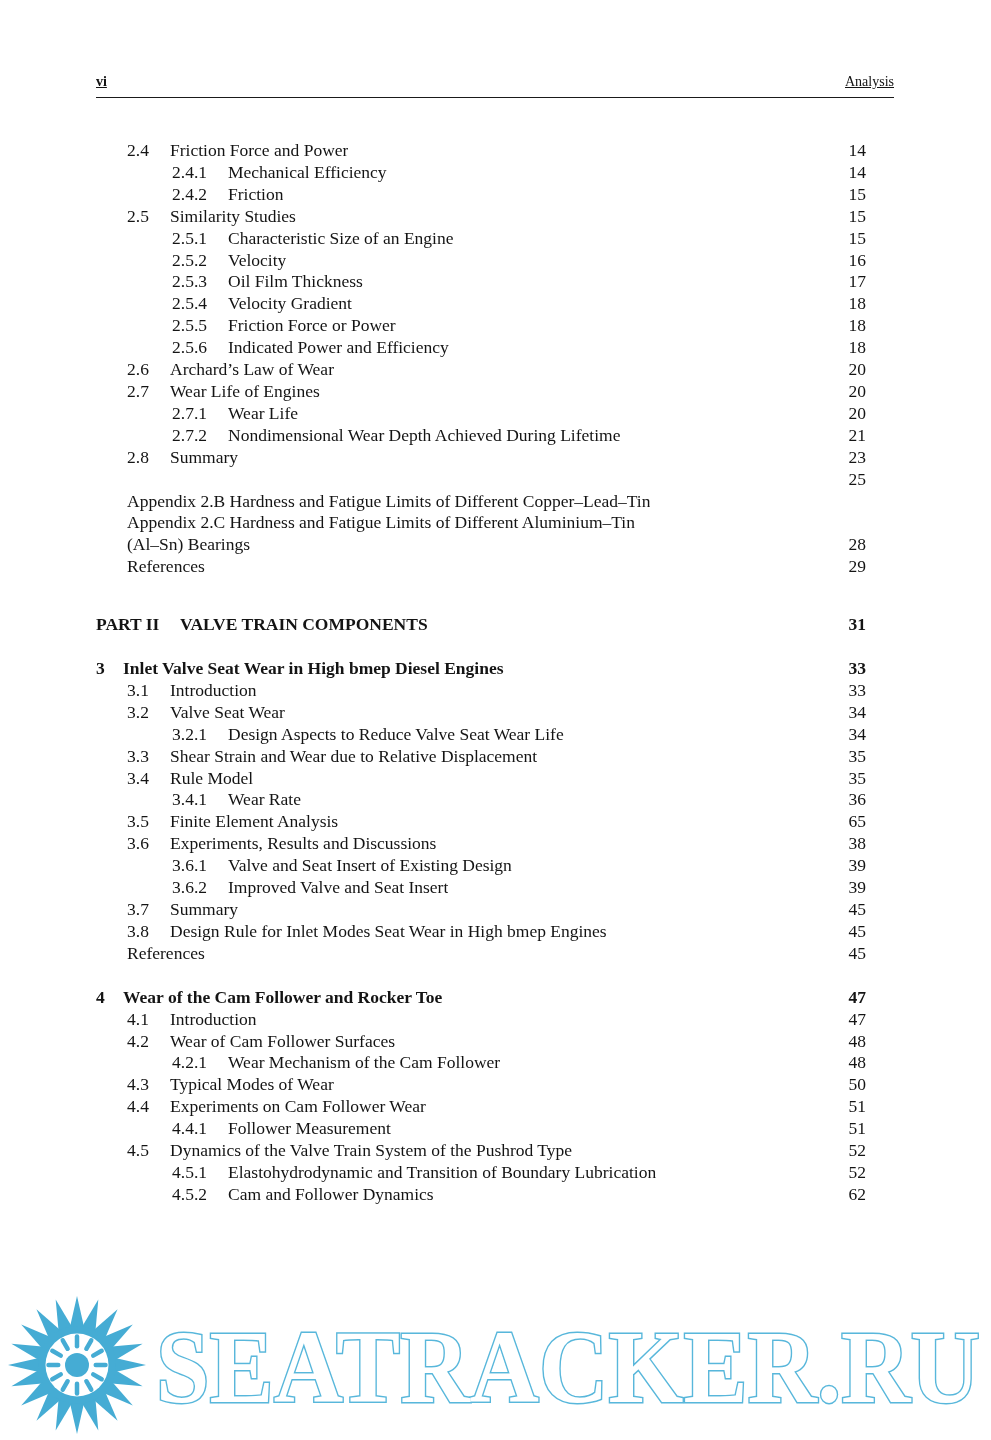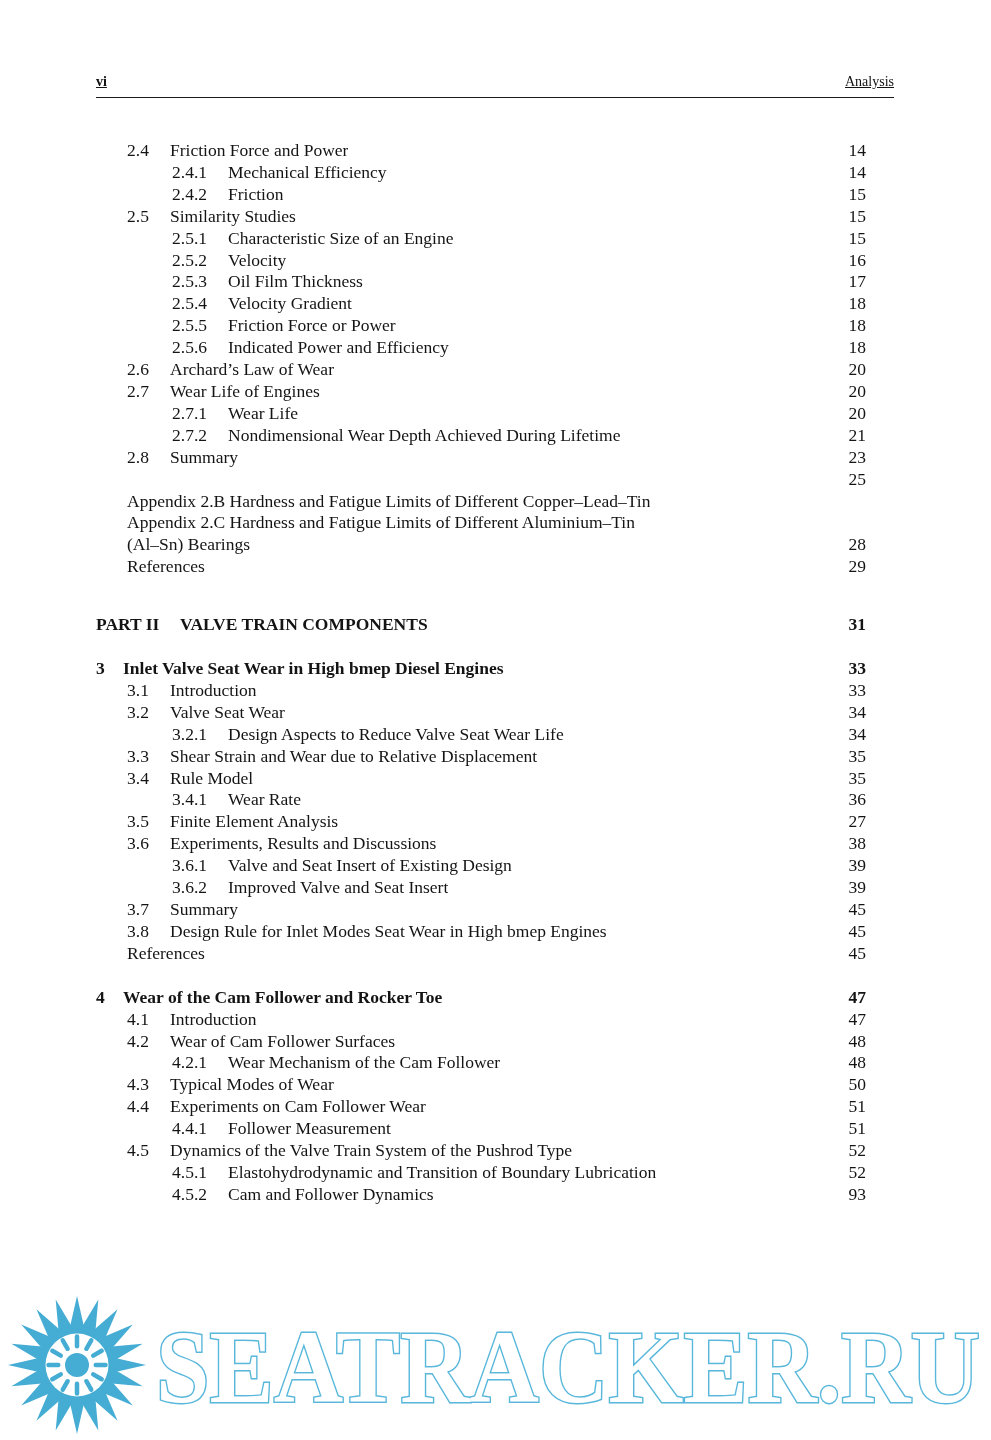--- a/index.html
+++ b/index.html
@@ -194,21 +194,21 @@
       <span class="page">35</span>
     </div>
     <div class="row lvl2">
       <span class="num">3.4.1</span>
       <span class="label">Wear Rate</span>
       <span class="page">36</span>
     </div>
     <div class="row lvl1">
       <span class="num">3.5</span>
       <span class="label">Finite Element Analysis</span>
-      <span class="page">27</span>
+      <span class="page">65</span>
     </div>
     <div class="row lvl1">
       <span class="num">3.6</span>
       <span class="label">Experiments, Results and Discussions</span>
       <span class="page">38</span>
     </div>
     <div class="row lvl2">
       <span class="num">3.6.1</span>
       <span class="label">Valve and Seat Insert of Existing Design</span>
       <span class="page">39</span>
@@ -273,21 +273,21 @@
       <span class="page">52</span>
     </div>
     <div class="row lvl2">
       <span class="num">4.5.1</span>
       <span class="label">Elastohydrodynamic and Transition of Boundary Lubrication</span>
       <span class="page">52</span>
     </div>
     <div class="row lvl2">
       <span class="num">4.5.2</span>
       <span class="label">Cam and Follower Dynamics</span>
-      <span class="page">93</span>
+      <span class="page">62</span>
     </div>
   </div>
 
 <div class="watermark">
   <svg viewBox="-100 -100 200 200" width="150" height="150">
     <defs>
       <polygon id="ray" points="-10,-48 0,-92 10,-48"></polygon>
       <line id="tick" x1="0" y1="-38" x2="0" y2="-25"></line>
     </defs>
     <g class="sunfill">

